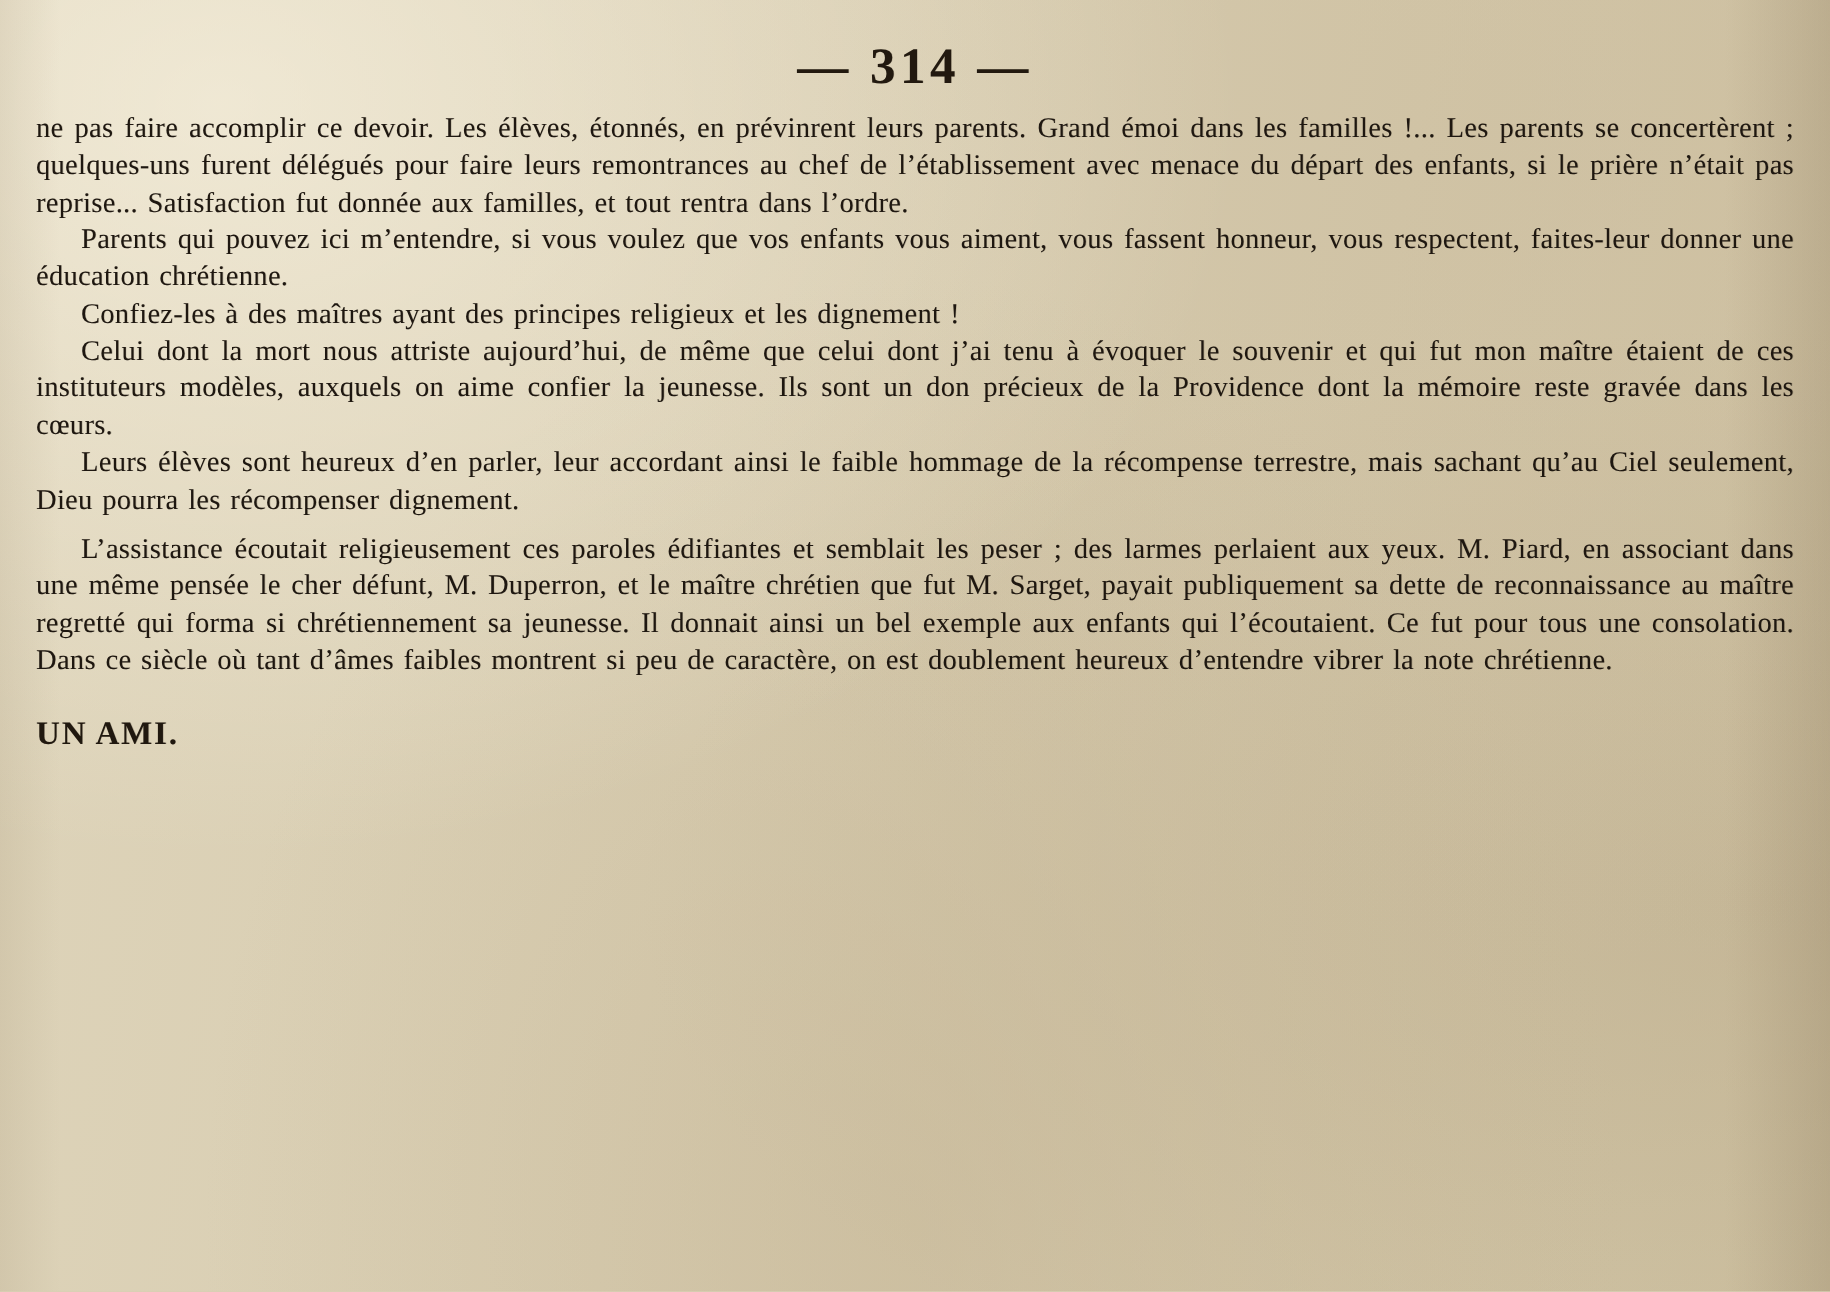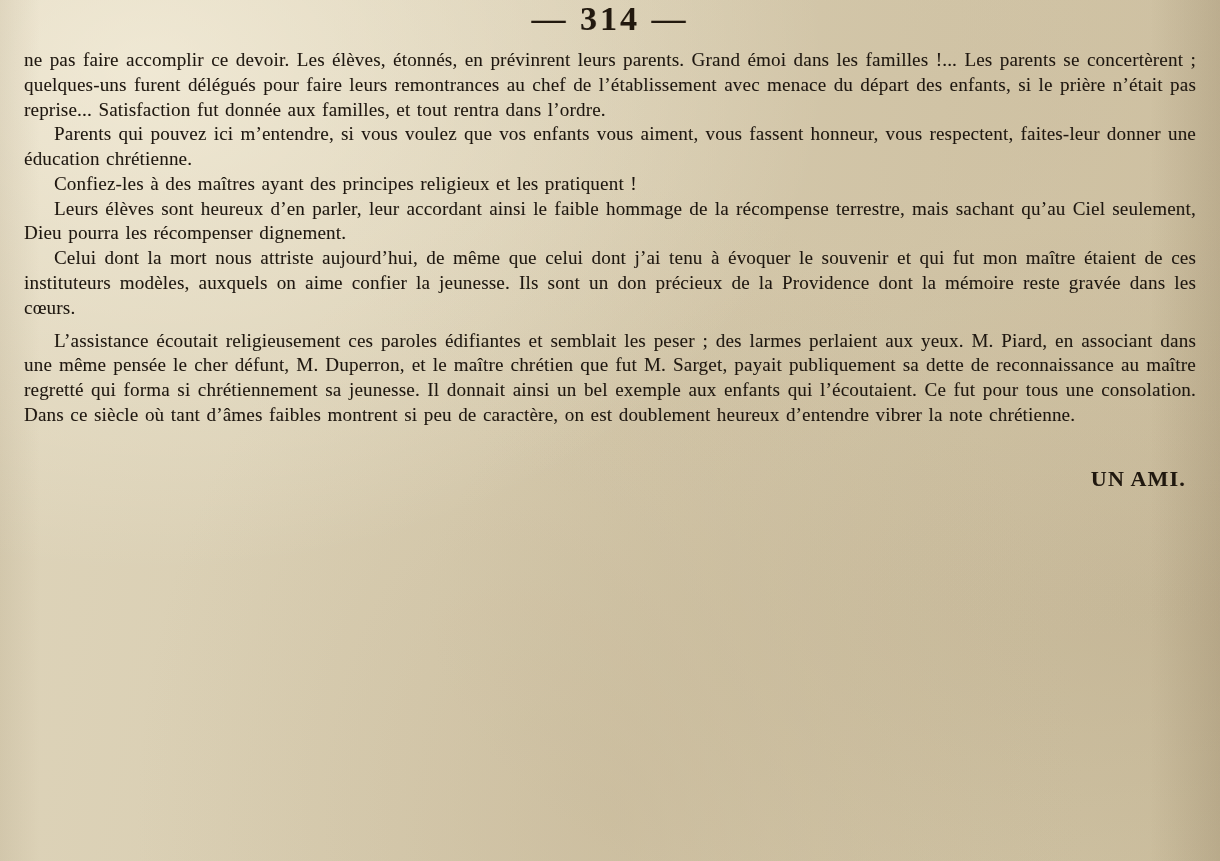--- a/index.html
+++ b/index.html
@@ -31,20 +31,21 @@
     position: relative;
     padding: 0 24px;
     box-sizing: border-box;
     height: 100%;
   }
   .page-number {
     text-align: center;
     font-size: 34px;
     font-weight: bold;
     letter-spacing: 3px;
+    margin-top: 26px;
     margin-bottom: 10px;
     color: #22190f;
     font-family: "Liberation Serif", serif;
   }
   .body-text {
     font-size: 19px;
     line-height: 1.305;
     text-align: justify;
     text-justify: inter-word;
     letter-spacing: 0.2px;
@@ -55,25 +56,25 @@
     margin: 0 0 0 0;
     text-indent: 30px;
   }
   .para.noindent {
     text-indent: 0;
   }
   .para.gap {
     margin-top: 8px;
   }
   .signature {
-    text-align: right;
+    text-align: left;
     font-size: 22px;
     font-weight: bold;
     letter-spacing: 1.2px;
-    margin-top: 38px;
+    margin-top: 22px;
     padding-right: 10px;
   }
   
   .body-text, .page-number, .signature {
     text-shadow: 0.4px 0.3px 0 rgba(40,30,18,0.22);
   }
   .edge-shadow {
     position: absolute;
     top: 0; right: 0;
     width: 70px; height: 100%;
@@ -95,21 +96,21 @@
 <div class="edge-shadow"></div>
 <div class="edge-shadow-left"></div>
 
 <div class="page">
 
   <div class="page-number">— 314 —</div>
 
   <div class="body-text">
     <p class="para noindent">ne pas faire accomplir ce devoir. Les élèves, étonnés, en prévinrent leurs parents. Grand émoi dans les familles !... Les parents se concertèrent ; quelques-uns furent délégués pour faire leurs remontrances au chef de l’établissement avec menace du départ des enfants, si le prière n’était pas reprise... Satisfaction fut donnée aux familles, et tout rentra dans l’ordre.</p>
     <p class="para">Parents qui pouvez ici m’entendre, si vous voulez que vos enfants vous aiment, vous fassent honneur, vous respectent, faites-leur donner une éducation chrétienne.</p>
-    <p class="para">Confiez-les à des maîtres ayant des principes religieux et les pratiquent !</p>
+    <p class="para">Confiez-les à des maîtres ayant des principes religieux et les dignement !</p>
+    <p class="para">Celui dont la mort nous attriste aujourd’hui, de même que celui dont j’ai tenu à évoquer le souvenir et qui fut mon maître étaient de ces instituteurs modèles, auxquels on aime confier la jeunesse. Ils sont un don précieux de la Providence dont la mémoire reste gravée dans les cœurs.</p>
     <p class="para">Leurs élèves sont heureux d’en parler, leur accordant ainsi le faible hommage de la récompense terrestre, mais sachant qu’au Ciel seulement, Dieu pourra les récompenser dignement.</p>
-    <p class="para">Celui dont la mort nous attriste aujourd’hui, de même que celui dont j’ai tenu à évoquer le souvenir et qui fut mon maître étaient de ces instituteurs modèles, auxquels on aime confier la jeunesse. Ils sont un don précieux de la Providence dont la mémoire reste gravée dans les cœurs.</p>
     <p class="para gap">L’assistance écoutait religieusement ces paroles édifiantes et semblait les peser ; des larmes perlaient aux yeux. M. Piard, en associant dans une même pensée le cher défunt, M. Duperron, et le maître chrétien que fut M. Sarget, payait publiquement sa dette de reconnaissance au maître regretté qui forma si chrétiennement sa jeunesse. Il donnait ainsi un bel exemple aux enfants qui l’écoutaient. Ce fut pour tous une consolation. Dans ce siècle où tant d’âmes faibles montrent si peu de caractère, on est doublement heureux d’entendre vibrer la note chrétienne.</p>
   </div>
 
   <div class="signature">UN AMI.</div>
 
 </div>
 
 </body></html>

